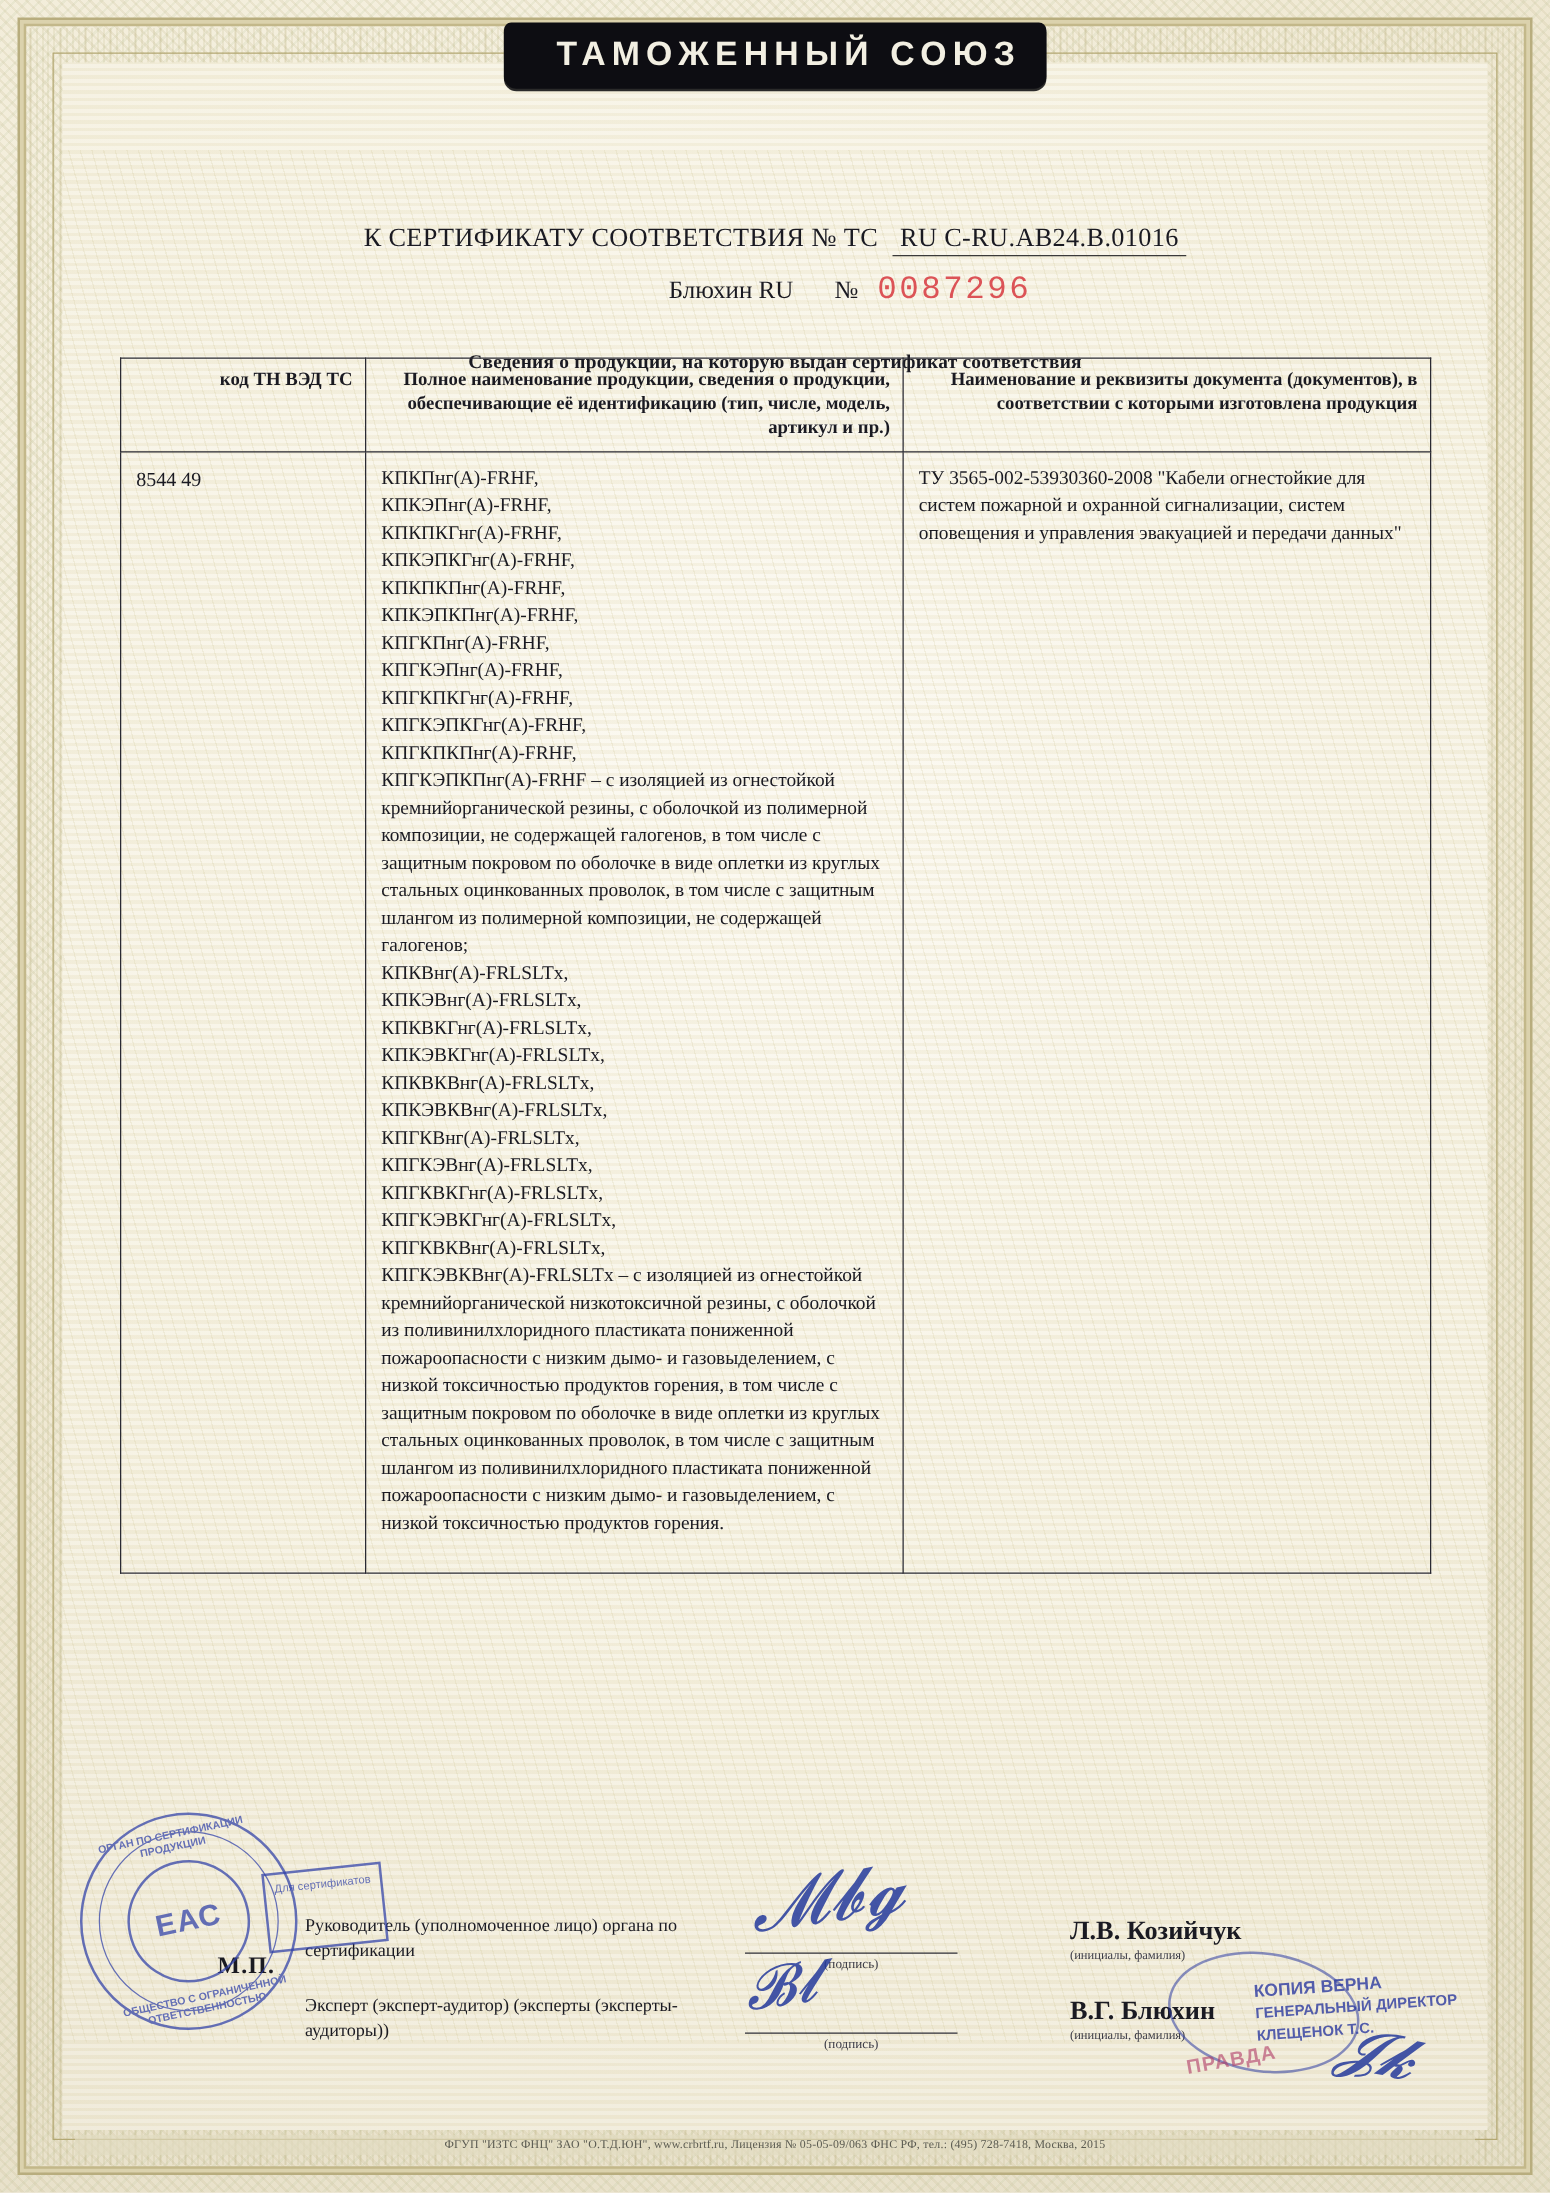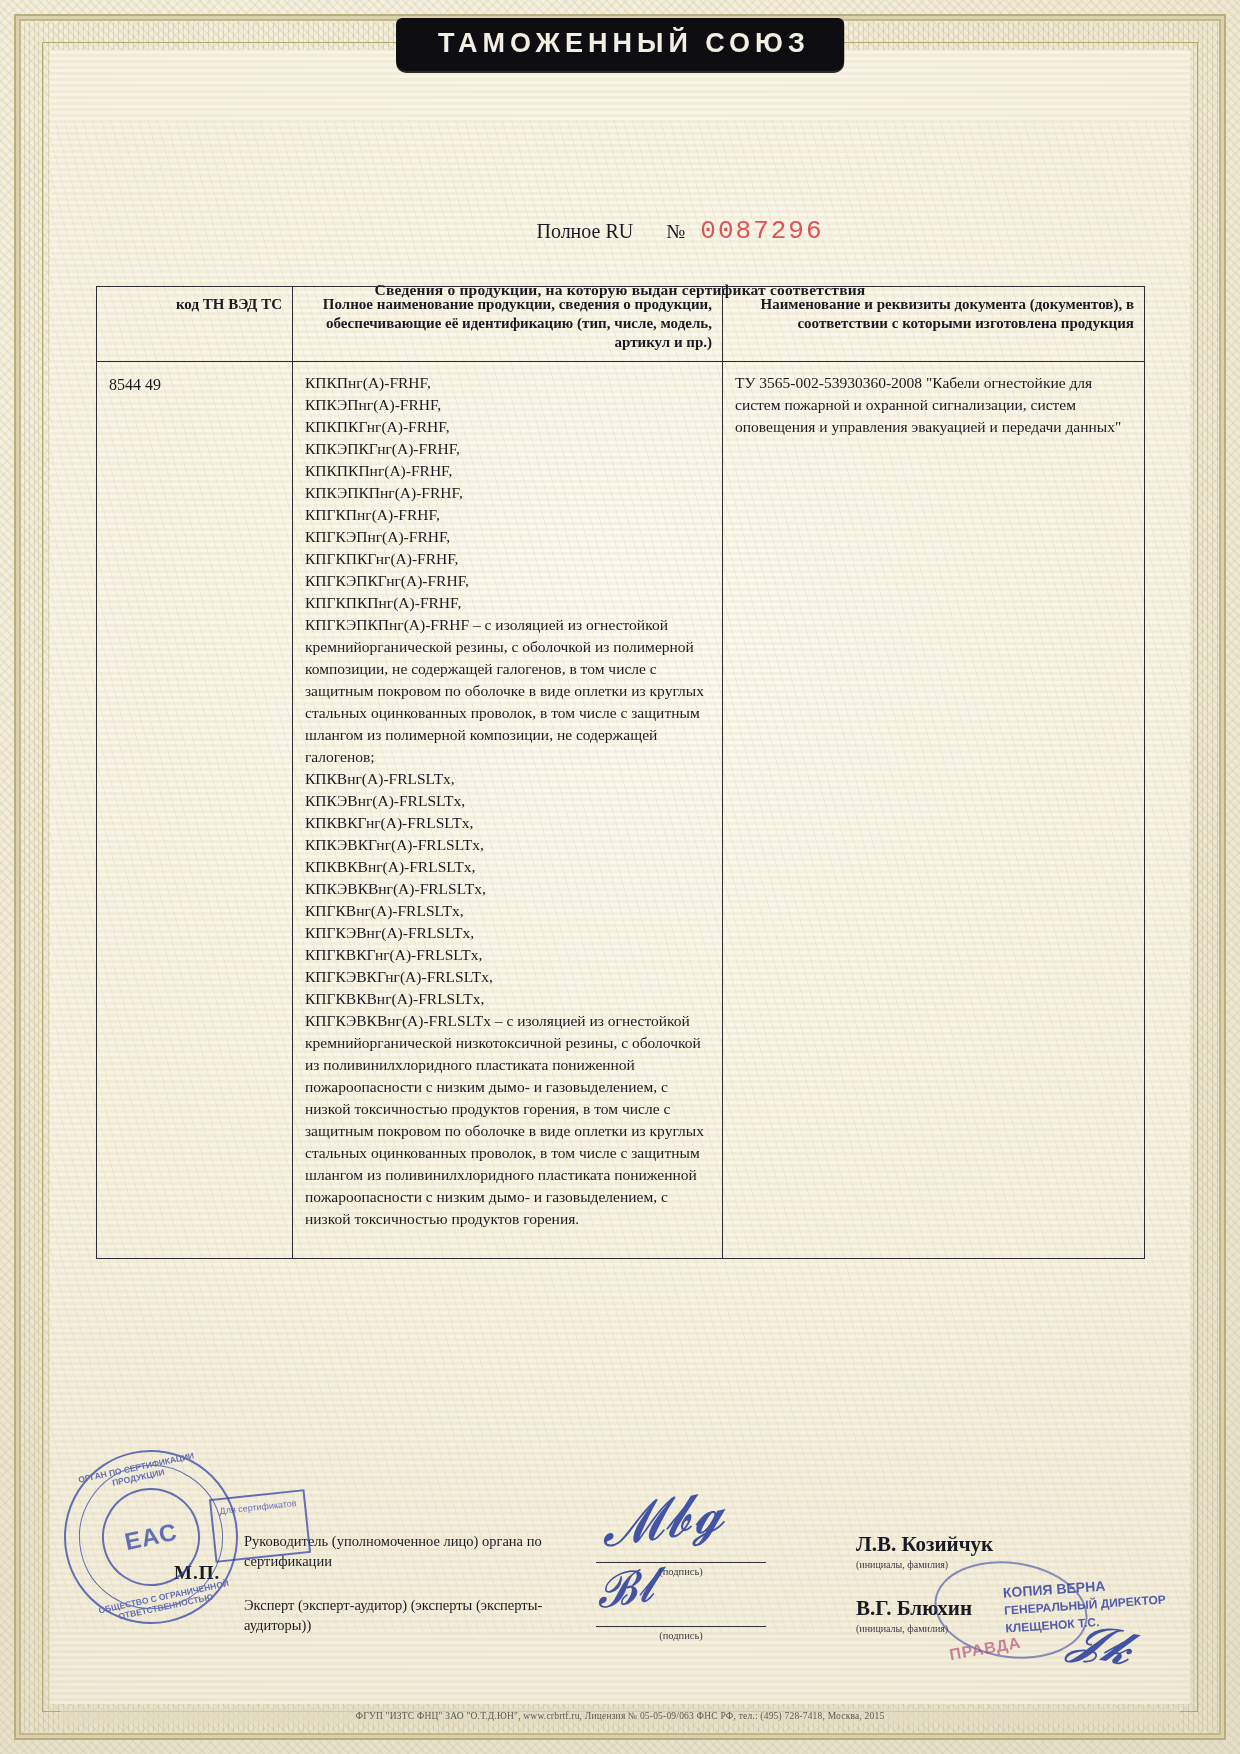--- a/index.html
+++ b/index.html
@@ -49,21 +49,21 @@
     background:repeating-linear-gradient(75deg, rgba(205,196,150,.20) 0 1px, rgba(0,0,0,0) 1px 9px);
     pointer-events:none;
   }
 
   
   .banner{
     position:absolute;left:50%;transform:translateX(-50%);
     top:18px;
     background:#0d0d12;
     color:#f2efe2;
-    padding:10px 34px 12px 42px;
+    padding:10px 20px 12px 42px;
     border-radius:6px 6px 10px 10px;
     letter-spacing:5px;
     font-size:27px;
     font-weight:bold;
     font-family:"Liberation Sans", sans-serif;
     white-space:nowrap;
     box-shadow:0 2px 0 #2a2a2a;
   }
   .banner::before,.banner::after{
     content:"";position:absolute;top:0;width:26px;height:100%;
@@ -211,23 +211,28 @@
 <div class="page">
   <div class="frame-outer"></div>
   <div class="frame-band"></div>
   <div class="paper"></div>
   <div class="frame-inner"></div>
   <div class="wave"></div>
 
   <div class="banner">ТАМОЖЕННЫЙ СОЮЗ</div>
 
 
+  <div class="subtitle">
+    <span>К СЕРТИФИКАТУ СООТВЕТСТВИЯ</span>
+    <span class="num">№ ТС</span>
+    <span class="cert-no">RU C-RU.АВ24.В.01016</span>
+  </div>
 
   <div class="series-row">
-    <span>Полное</span>
+    <span>Блюхин</span>
     <span>RU</span>
     <span style="margin-left:28px">№</span>
     <span class="series-num">0087296</span>
   </div>
 
   <div class="sved">Сведения о продукции, на которую выдан сертификат соответствия</div>
 
   <table class="main">
     <colgroup>
       <col class="col1">

